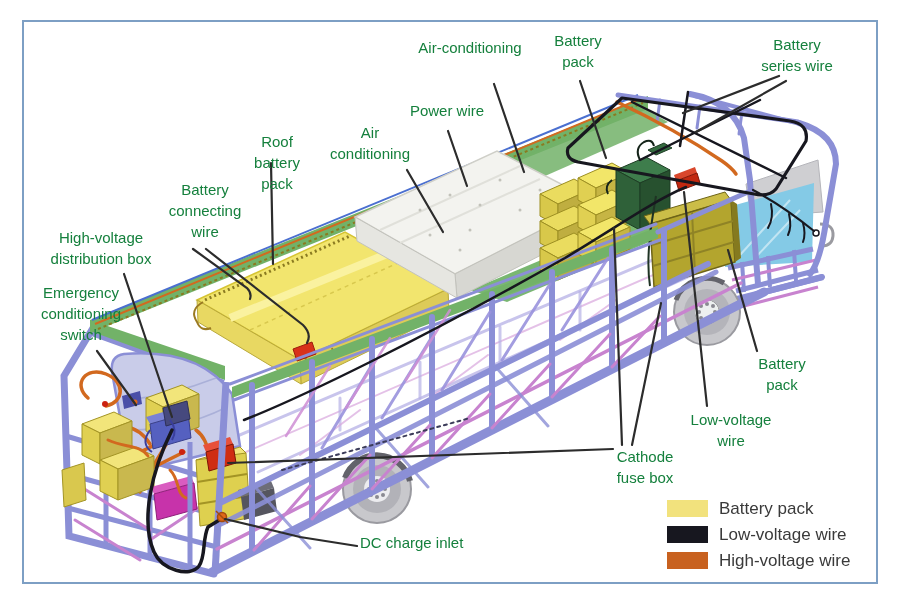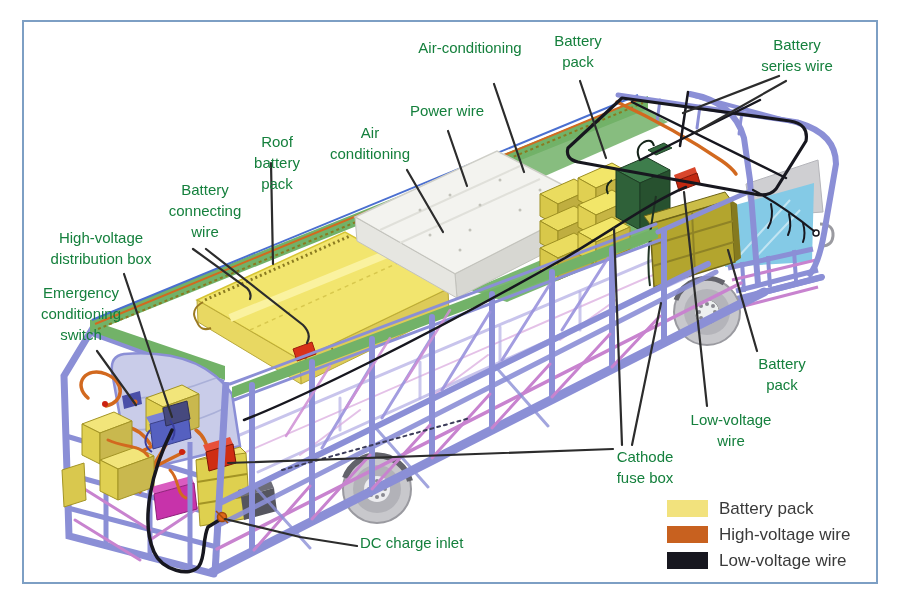--- a/index.html
+++ b/index.html
@@ -411,21 +411,21 @@
   <div class="callout left-align" style="left:360px;top:532px;">
     <span>DC charge inlet</span>
   </div>
 
   <div id="legend">
     <div class="legend-row">
       <div class="legend-swatch" style="background: rgb(242, 226, 125);"></div>
       <div class="legend-label">Battery pack</div>
     </div>
     <div class="legend-row">
+      <div class="legend-swatch" style="background: rgb(23, 23, 31);"></div>
+      <div class="legend-label">Low-voltage wire</div>
+    </div>
+    <div class="legend-row">
       <div class="legend-swatch" style="background: rgb(200, 97, 31);"></div>
       <div class="legend-label">High-voltage wire</div>
     </div>
-    <div class="legend-row">
-      <div class="legend-swatch" style="background: rgb(23, 23, 31);"></div>
-      <div class="legend-label">Low-voltage wire</div>
-    </div>
   </div>
 </div>
 
 </body></html>

